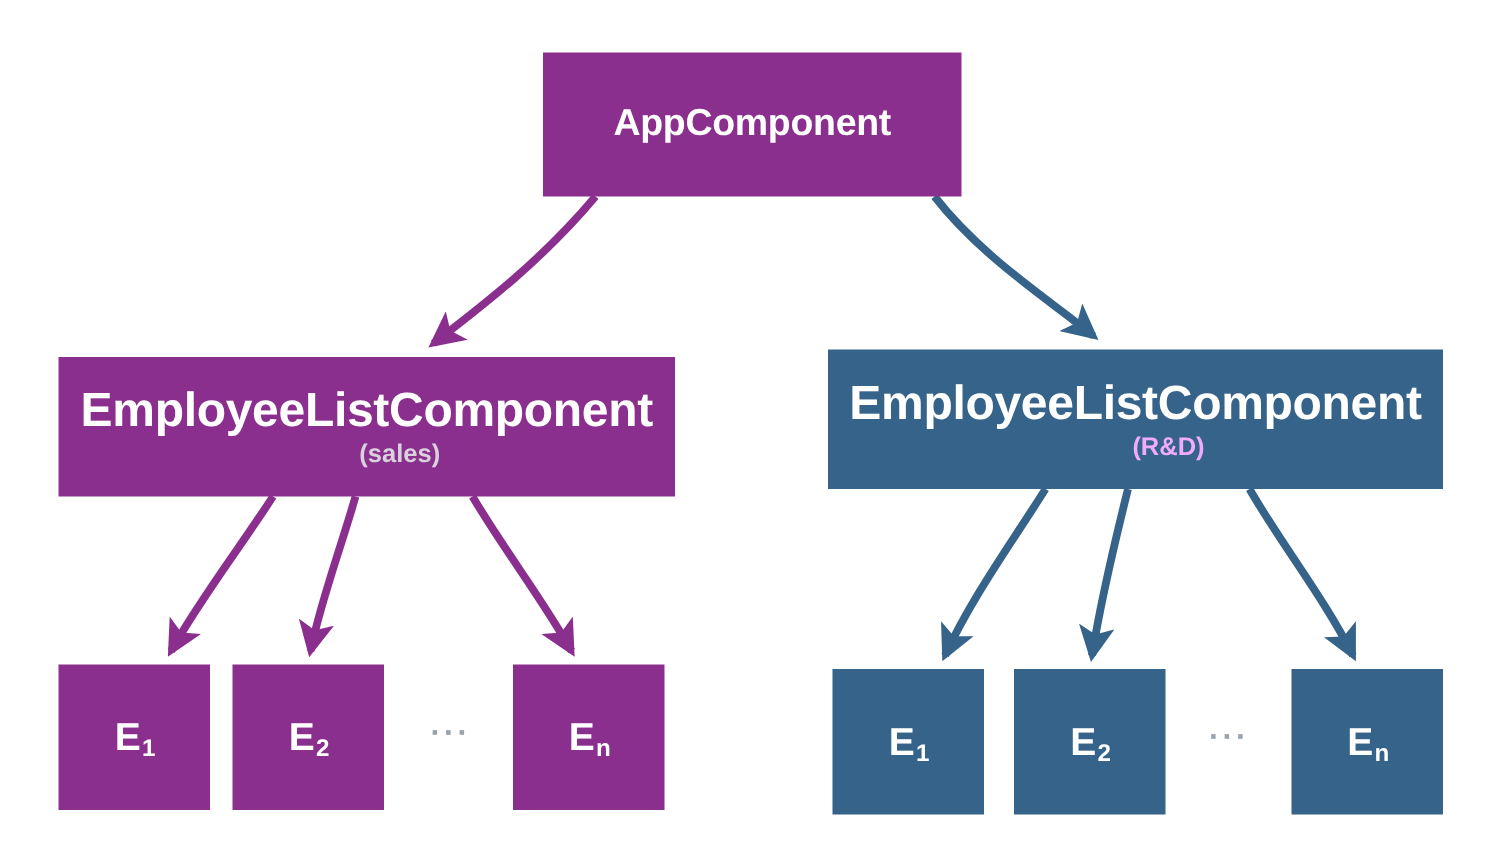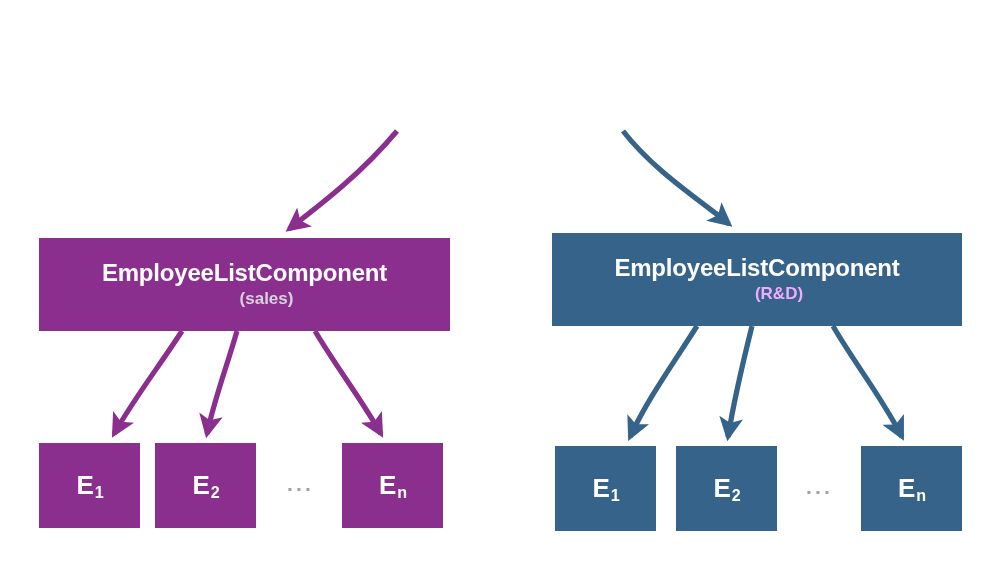--- a/index.html
+++ b/index.html
@@ -73,31 +73,31 @@
     height: 93px;
   }
   #node-list-rnd {
     left: 552px;
     top: 233px;
     width: 410px;
     height: 93px;
   }
   #node-list-sales .node-title,
   #node-list-rnd .node-title {
-    font-size: 24px;
+    font-size: 32px;
   }
   #node-list-sales .node-sub,
   #node-list-rnd .node-sub {
     font-size: 17px;
     padding-left: 44px;
   }
   
   .leaf {
     width: 101px;
-    height: 85px;
+    height: 97px;
   }
   .leaf .node-title {
     font-size: 26px;
   }
   .leaf .node-title sub {
     font-size: 0.62em;
     font-weight: bold;
     vertical-align: baseline;
     position: relative;
     top: 4px;
@@ -150,20 +150,23 @@
 
     <path d="M 315 331 C 335 365 362 400 381 434" fill="none" stroke="#8B2F8F" stroke-width="5.2" marker-end="url(#arrow-purple)"></path>
 
     <path d="M 697 326 C 675 361 648 398 630 437" fill="none" stroke="#35638A" stroke-width="5.2" marker-end="url(#arrow-blue)"></path>
 
     <path d="M 752 326 C 743 362 734 400 728 437" fill="none" stroke="#35638A" stroke-width="5.2" marker-end="url(#arrow-blue)"></path>
 
     <path d="M 833 326 C 853 361 883 399 902 437" fill="none" stroke="#35638A" stroke-width="5.2" marker-end="url(#arrow-blue)"></path>
   </svg>
 
+  <div class="node purple" id="node-app">
+    <div class="node-title">AppComponent</div>
+  </div>
 
   <div class="node purple" id="node-list-sales">
     <div class="node-title">EmployeeListComponent</div>
     <div class="node-sub">(sales)</div>
   </div>
 
   <div class="node blue" id="node-list-rnd">
     <div class="node-title">EmployeeListComponent</div>
     <div class="node-sub">(R&amp;D)</div>
   </div>

